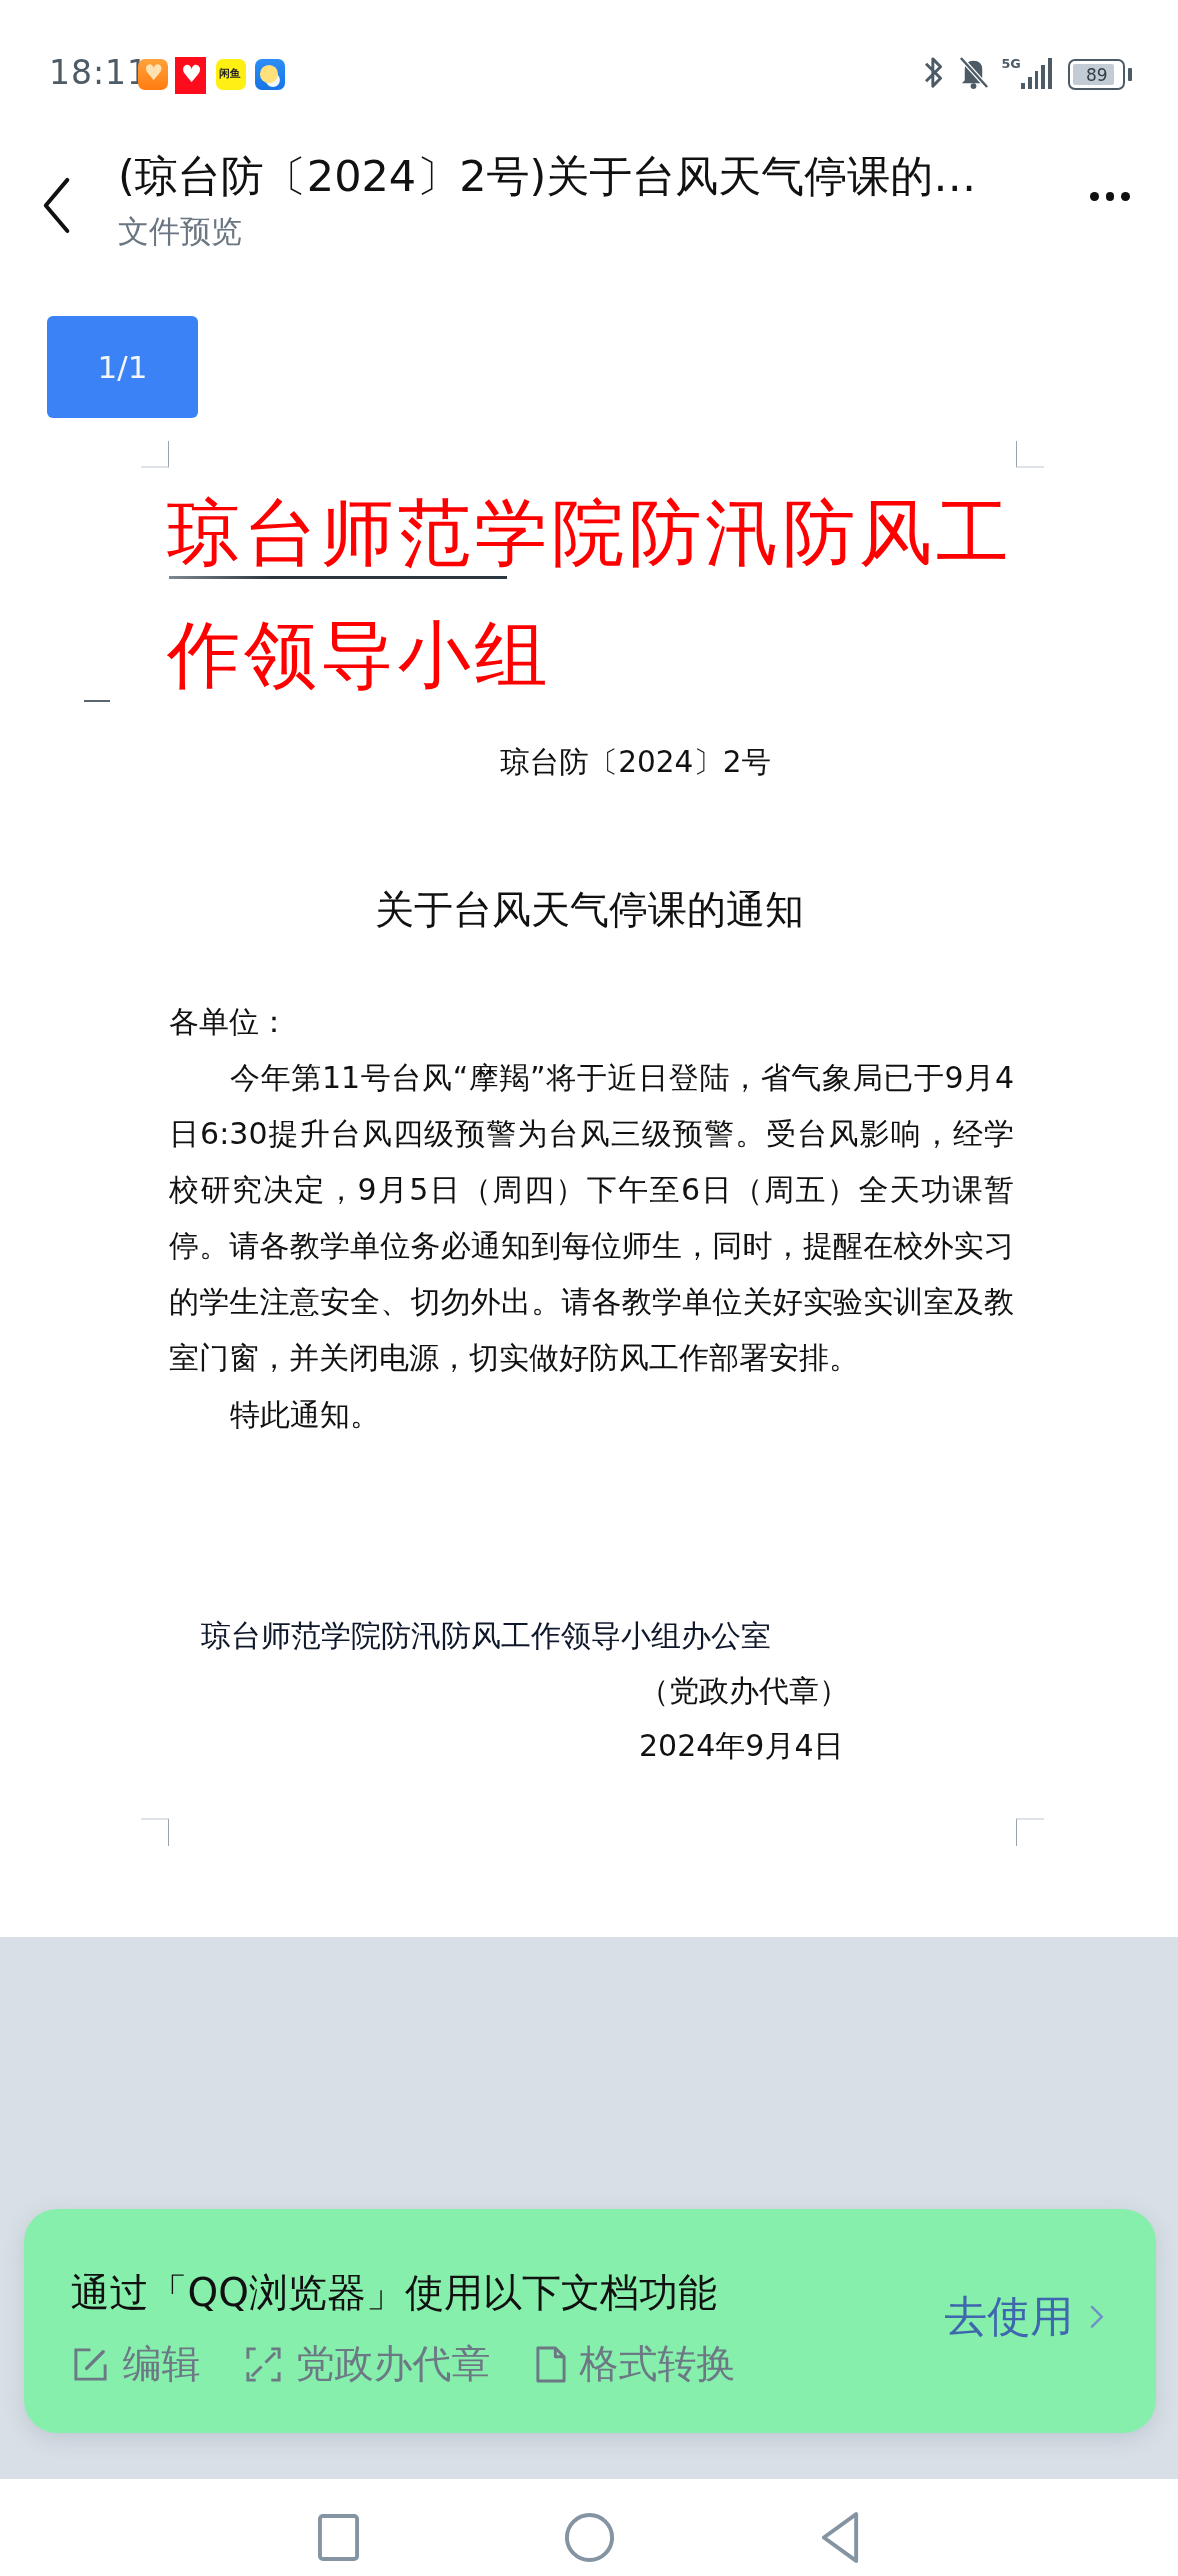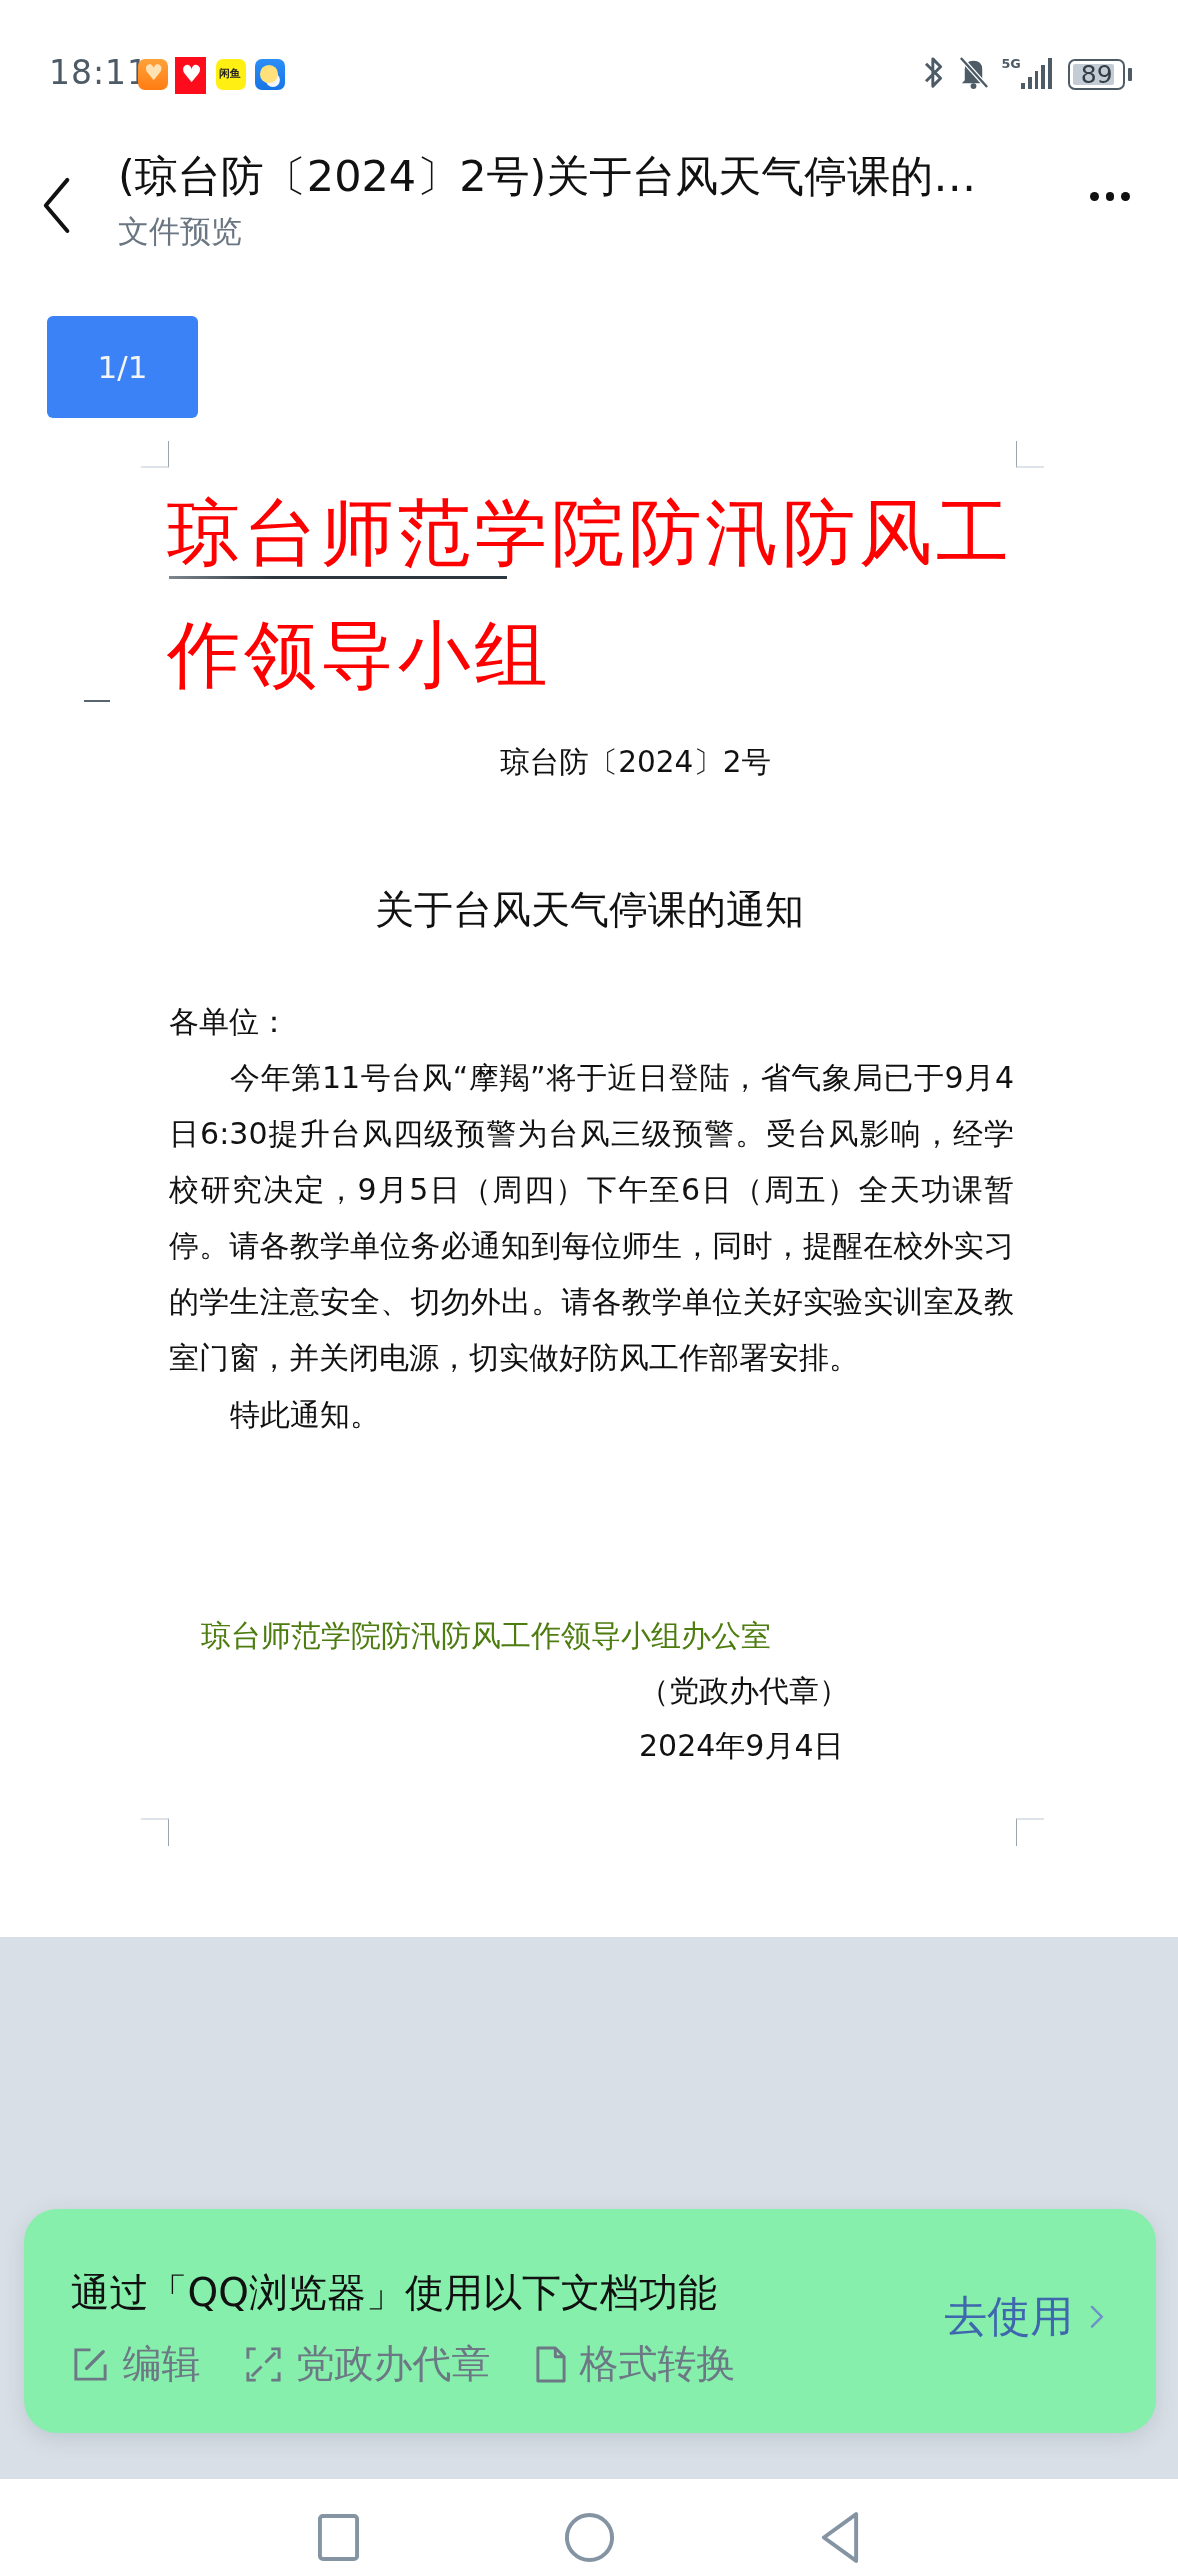--- a/index.html
+++ b/index.html
@@ -20,21 +20,21 @@
   .ai-4::after { content: ""; position: absolute; left: 4.9px; top: 5.9px; width: 17.7px; height: 17.7px; border-radius: 50%; background: #ffe07a; box-shadow: 3.9px 5.9px 0 -2px #f2f7ff; }
 
   .status-right { position: absolute; right: 47px; top: 55px; height: 39px; display: flex; align-items: center; gap: 11.8px; color: #4d5b67; }
   .sb-icon { display: inline-block; }
   .net-wrap { position: relative; width: 55px; height: 33px; }
   .net-5g { position: absolute; left: 0; top: -2px; font-size: 12.8px; font-weight: bold; color: #4d5b67; }
   .net-bars { position: absolute; left: 19.6px; bottom: 2px; display: flex; align-items: flex-end; gap: 2.9px; }
   .net-bars i { display: block; width: 3.9px; background: #4d5b67; }
   .battery { position: relative; width: 57px; height: 31px; border: 2.9px solid #4d5b67; border-radius: 6.9px; display: flex; align-items: center; justify-content: center; }
   .battery-fill { position: absolute; left: 2.9px; top: 2.9px; bottom: 2.9px; width: 41px; background: #c3ccd4; border-radius: 2px; }
-  .battery-text { position: relative; font-size: 25px; color: #333d46; }
+  .battery-text { position: relative; font-size: 17px; color: #333d46; }
   .battery-tip { width: 3.9px; height: 13.8px; background: #4d5b67; border-radius: 1px; margin-left: 2.9px; }
 
   
   .header { position: absolute; top: 138px; left: 0; width: 1179px; height: 128px; }
   .back-btn { position: absolute; left: 29.5px; top: 29.5px; width: 59px; height: 69px; }
   .title { position: absolute; left: 118px; top: 9.8px; width: 884px; font-size: 43px; color: #111; white-space: nowrap; overflow: hidden; text-overflow: ellipsis; }
   .subtitle { position: absolute; left: 118px; top: 73px; font-size: 31px; color: #6a7682; }
   .more-btn { position: absolute; right: 29.5px; top: 39px; width: 79px; height: 39px; display: flex; justify-content: center; align-items: center; gap: 6.9px; }
   .more-btn i { display: block; width: 8.8px; height: 8.8px; border-radius: 50%; background: #111; }
 
@@ -52,21 +52,21 @@
   .red-header { position: absolute; left: 167px; top: 59px; width: 855px; font-size: 73px; line-height: 122px; color: #ff0000; letter-spacing: 3.9px; font-family: "DejaVu Sans", sans-serif; }
   .red-underline { position: absolute; left: 169px; top: 163px; width: 338px; height: 2.9px; background: linear-gradient(90deg, #7d8891, #2d3740 30%, #2d3740); }
   .side-dash { position: absolute; left: 84px; top: 287px; width: 25.5px; height: 2px; background: #5a666f; }
 
   .doc-number { position: absolute; right: 169px; top: 330px; font-size: 29.5px; color: #111; }
   .doc-title { position: absolute; left: 0; width: 1179px; top: 470px; text-align: center; font-size: 39px; color: #111; }
   .salutation { position: absolute; left: 169px; top: 589px; font-size: 30px; color: #111; }
   .body-text { position: absolute; left: 169px; top: 637px; width: 845px; font-size: 30px; line-height: 56px; color: #111; text-align: justify; }
   .body-text p { text-indent: 61px; }
   .closing { position: absolute; left: 230px; top: 982px; font-size: 30px; color: #111; }
-  .signature { position: absolute; right: 169px; top: 1203px; font-size: 30px; color: #4d7c0f; text-align: right; margin-left: 12px; }
+  .signature { position: absolute; right: 169px; top: 1203px; font-size: 30px; color: #0f172a; text-align: right; margin-left: 12px; }
   .sig-seal { position: absolute; left: 639px; top: 1258px; font-size: 30px; color: #111; }
   .sig-date { position: absolute; left: 639px; top: 1313px; font-size: 30px; color: #111; }
 
   
   .gray-area { position: absolute; left: 0; top: 1937px; width: 1179px; height: 542px; background: #d8dfe6; }
 
   
   .promo-card { position: absolute; left: 23.6px; top: 2209px; width: 1132px; height: 224px; background: #86efac; border-radius: 33px; box-shadow: 0 5.9px 19.6px rgba(120,135,150,0.25); }
   .promo-text { position: absolute; left: 47px; top: 57px; font-size: 39px; color: #111; }
   .promo-features { position: absolute; left: 47px; top: 128px; display: flex; align-items: center; gap: 43px; }

